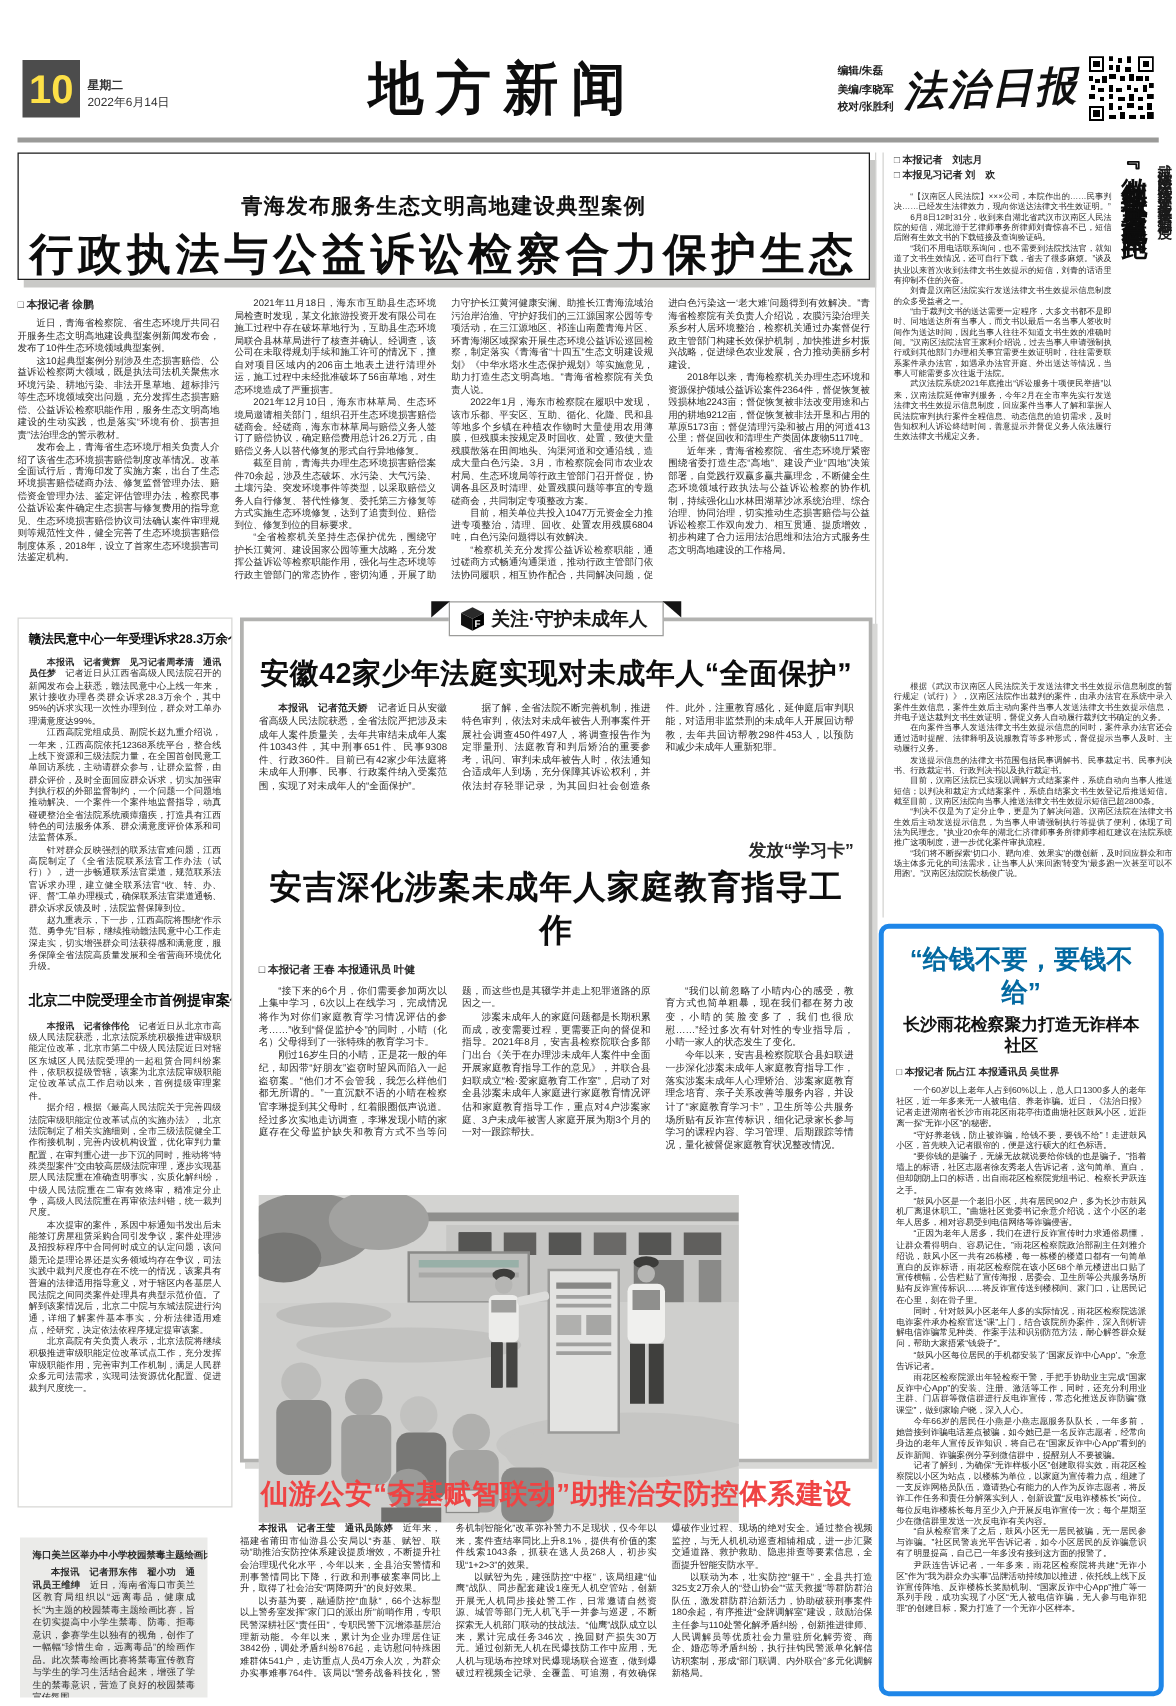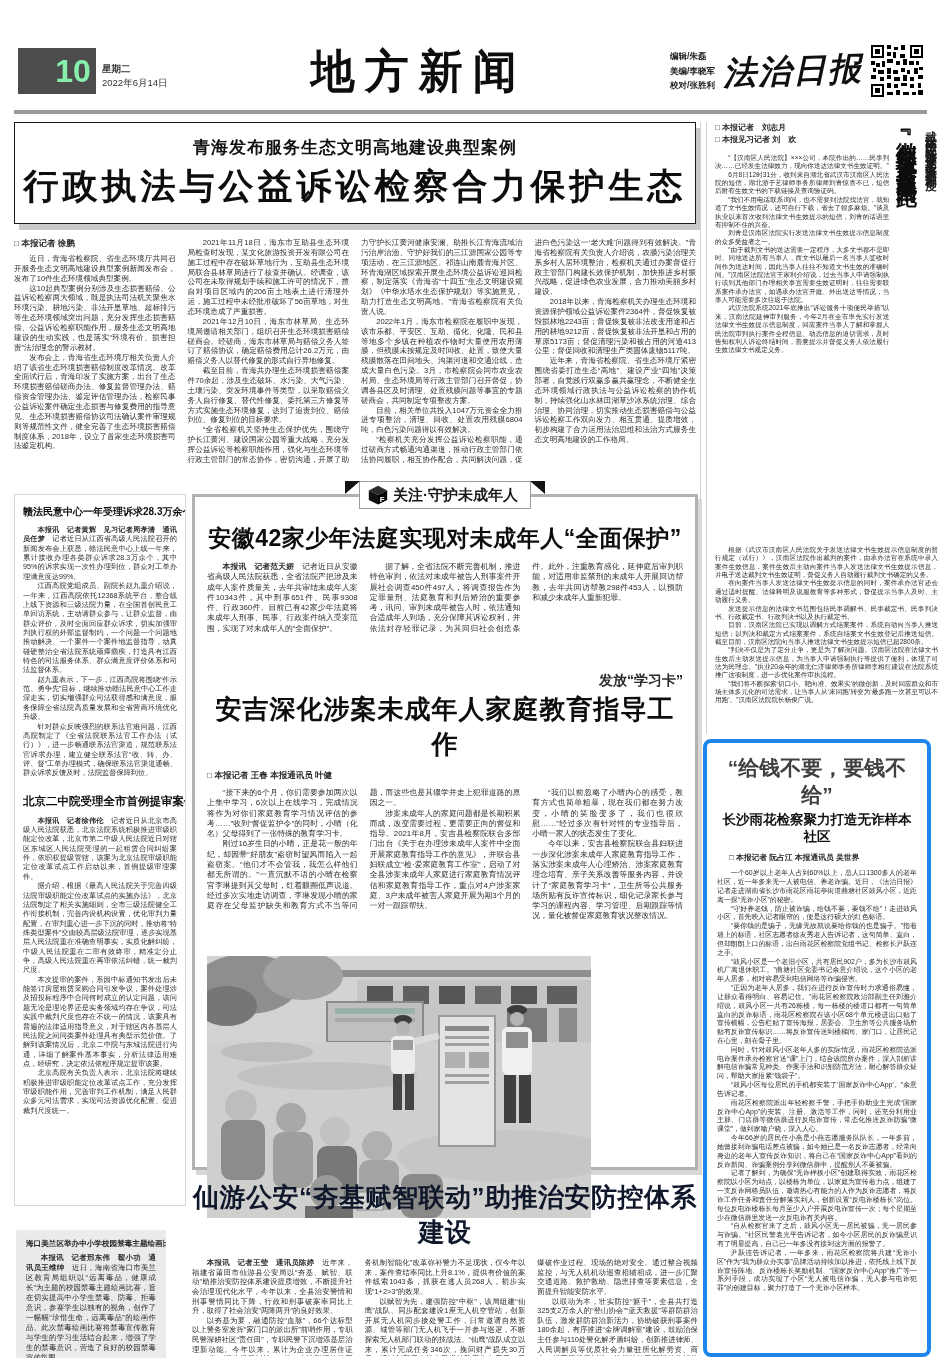--- a/index.html
+++ b/index.html
@@ -1,39 +1,39 @@
 <!DOCTYPE html>
 <html><head>
 <meta charset="utf-8">
 <style>
   html,body{margin:0;padding:0;background:#ffffff;}
   .page{position:relative;width:941px;height:1365px;margin:0 auto;background:#fff;overflow:hidden;
         font-family:"Liberation Sans","DejaVu Sans",sans-serif;color:#2b2b2b;}
   
   .hd{position:absolute;left:18px;top:38px;width:905px;height:66px;display:flex;align-items:center;justify-content:space-between;}
   .pagenum-wrap{display:flex;align-items:flex-start;gap:6px;}
-  .pagenum{width:46px;height:46px;background:#4c4c4c;color:#86efac;font-size:32px;font-weight:bold;
-           display:flex;align-items:center;justify-content:center;padding-left:32px;}
+  .pagenum{width:46px;height:46px;background:#4c4c4c;color:#fde047;font-size:32px;font-weight:bold;
+           display:flex;align-items:center;justify-content:center;}
   .datecol{font-size:9.5px;color:#333;margin-top:14px;line-height:1.5;font-weight:bold;}
   .datecol .d2{font-weight:normal;}
   .section{margin:0;font-size:44px;font-weight:900;letter-spacing:10px;color:#0d0d0d;transform:scaleY(1.04);}
   .mast{display:flex;align-items:center;gap:8px;}
   .credits{font-size:8.5px;color:#222;line-height:1.7;text-align:left;font-weight:bold;}
   .paper-name{font-family:"DejaVu Serif","Liberation Serif",serif;font-style:italic;font-weight:bold;
               font-size:33px;color:#101010;letter-spacing:2px;transform:rotate(-2deg);}
   .qr{width:52px;height:52px;}
   .hd-rule{position:absolute;left:14px;top:110px;width:913px;height:4px;background:#9a9a98;}
   
   .para{margin:0;text-indent:2em;text-align:justify;}
   .byline{font-weight:bold;margin:0 0 5px 0;}
   .lead b{font-weight:bold;}
   
   .qh-box{position:absolute;left:14px;top:122px;width:680px;height:100px;border:1px solid #1a1a1a;
           background:#fff;box-shadow:5px 6px 0 #c9c9c7;text-align:center;}
-  .qh-kicker{font-size:17px;font-weight:bold;margin-top:13px;letter-spacing:1px;color:#111;}
+  .qh-kicker{font-size:17px;font-weight:bold;margin-top:30px;letter-spacing:1px;color:#111;}
   .qh-title{margin:4px 0 0 0;font-size:35px;font-weight:900;letter-spacing:4px;color:#0d0d0d;}
   .qh-body{position:absolute;left:14px;top:238px;width:682px;height:248px;column-count:4;column-gap:12px;
            font-size:7.6px;line-height:1.3;overflow:hidden;}
   .qh-body .byline{font-size:8.5px;}
   
   .wh{position:absolute;left:706px;top:122px;width:223px;height:612px;border-left:1px solid #d3d3d1;
       padding-left:8px;overflow:hidden;font-size:6.6px;line-height:1.27;}
   .wh-top{display:flex;gap:6px;height:418px;}
   .wh-left{flex:1;overflow:hidden;}
   .wh-left .byline{font-size:8px;line-height:1.5;margin-bottom:8px;}
@@ -60,32 +60,32 @@
   .aj-byline{font-size:8.5px;font-weight:bold;margin:0 0 6px 0;}
   .aj-body{column-count:3;column-gap:12px;height:158px;overflow:hidden;font-size:7.8px;line-height:1.32;}
   .photo-row{display:flex;margin-top:10px;gap:8px;}
   .photo{width:384px;height:262px;background:#dcdcda;flex:0 0 auto;}
   .caption{flex:1;display:flex;flex-direction:column;justify-content:flex-end;
            font-family:"DejaVu Serif","Liberation Serif",serif;font-style:italic;font-size:8.3px;line-height:1.5;color:#1c1c1c;}
   .caption .cap-text{text-indent:2em;text-align:justify;}
   .caption .cap-credit{font-style:normal;font-weight:bold;text-align:right;font-family:"Liberation Sans",sans-serif;font-size:8.3px;}
   
   .xy{position:absolute;left:192px;top:1180px;width:506px;height:176px;overflow:hidden;}
-  .xy-title{margin:0 0 8px 0;text-align:center;font-size:26px;font-weight:900;letter-spacing:0.5px;color:#0f172a;}
+  .xy-title{margin:0 0 8px 0;text-align:center;font-size:22px;font-weight:900;letter-spacing:0.5px;color:#ef4444;}
   .xy-body{column-count:3;column-gap:12px;height:138px;overflow:hidden;font-size:7.4px;line-height:1.3;}
   
   .hk{position:absolute;left:16px;top:1230px;width:150px;height:128px;background:#ebebe9;box-sizing:border-box;
       padding:9px 10px;font-size:7.4px;line-height:1.35;overflow:hidden;}
   .hk-title{font-size:7.6px;font-weight:900;margin:0 0 4px 0;white-space:nowrap;}
   
   .cs{position:absolute;left:703px;top:739px;width:228px;height:618px;border:4px solid #1e86e8;border-radius:8px;
       box-sizing:border-box;background:#fff;padding:10px 10px;overflow:hidden;font-size:6.9px;line-height:1.28;}
-  .cs-title{margin:2px 0 2px 0;text-align:center;font-size:21px;font-weight:900;color:#404040;}
+  .cs-title{margin:2px 0 2px 0;text-align:center;font-size:21px;font-weight:900;color:#0369a1;}
   .cs-sub{margin:0 0 8px 0;text-align:center;font-size:13.5px;font-weight:bold;color:#111;}
-  .cs-byline{font-size:7.8px;font-weight:bold;margin:0 0 6px 12px;}
+  .cs-byline{font-size:7.8px;font-weight:bold;margin:0 0 6px 0;}
   .vline{position:absolute;left:700px;top:122px;width:1px;height:610px;background:#d3d3d1;}
 </style>
 </head>
 <body>
 
 <div class="page">
 
   <header class="hd">
     <div class="pagenum-wrap">
       <div class="pagenum">10</div>
@@ -167,22 +167,22 @@
         <p class="para">“我们将不断探索‘切口小、靶向准、效果实’的微创新，及时回应群众和市场主体多元化的司法需求，让当事人从‘来回跑’转变为‘最多跑一次甚至可以不用跑’。”汉南区法院院长杨俊广说。</p>
       </div>
   </aside>
 
   <aside class="leftcol">
     <section>
       <h3 class="small-title">赣法民意中心一年受理诉求28.3万余个</h3>
       <p class="para lead"><b>本报讯　记者黄辉　见习记者周孝清　通讯员任梦</b><span>　记者近日从江西省高级人民法院召开的新闻发布会上获悉，赣法民意中心上线一年来，累计接收办理各类群众诉求28.3万余个，其中95%的诉求实现一次性办理到位，群众对工单办理满意度达99%。</span></p>
       <div>
           <p class="para">江西高院党组成员、副院长赵九重介绍说，一年来，江西高院依托12368系统平台，整合线上线下资源和三级法院力量，在全国首创民意工单回访系统，主动请群众参与，让群众监督，由群众评价，及时全面回应群众诉求，切实加强审判执行权的外部监督制约，一个问题一个问题地推动解决、一个案件一个案件地监督指导，动真碰硬整治全省法院系统顽瘴痼疾，打造具有江西特色的司法服务体系、群众满意度评价体系和司法监督体系。</p>
+          <p class="para">针对群众反映强烈的联系法官难问题，江西高院制定了《全省法院联系法官工作办法（试行）》，进一步畅通联系法官渠道，规范联系法官诉求办理，建立健全联系法官“收、转、办、评、督”工单办理模式，确保联系法官渠道通畅、群众诉求反馈及时，法院监督保障到位。</p>
           <p class="para">赵九重表示，下一步，江西高院将围绕“作示范、勇争先”目标，继续推动赣法民意中心工作走深走实，切实增强群众司法获得感和满意度，服务保障全省法院高质量发展和全省营商环境优化升级。</p>
-          <p class="para">针对群众反映强烈的联系法官难问题，江西高院制定了《全省法院联系法官工作办法（试行）》，进一步畅通联系法官渠道，规范联系法官诉求办理，建立健全联系法官“收、转、办、评、督”工单办理模式，确保联系法官渠道通畅、群众诉求反馈及时，法院监督保障到位。</p>
         </div>
     </section>
     <section>
       <h3 class="small-title t2">北京二中院受理全市首例提审案件</h3>
       <p class="para lead"><b>本报讯　记者徐伟伦</b><span>　记者近日从北京市高级人民法院获悉，北京法院系统积极推进审级职能定位改革，北京市第二中级人民法院近日对辖区东城区人民法院受理的一起租赁合同纠纷案件，依职权提级管辖，该案为北京法院审级职能定位改革试点工作启动以来，首例提级审理案件。</span></p>
       <div>
           <p class="para">据介绍，根据《最高人民法院关于完善四级法院审级职能定位改革试点的实施办法》，北京法院制定了相关实施细则，全市三级法院健全工作衔接机制，完善内设机构设置，优化审判力量配置，在审判重心进一步下沉的同时，推动将“特殊类型案件”交由较高层级法院审理，逐步实现基层人民法院重在准确查明事实，实质化解纠纷，中级人民法院重在二审有效终审，精准定分止争，高级人民法院重在再审依法纠错，统一裁判尺度。</p>
           <p class="para">本次提审的案件，系因中标通知书发出后未能签订房屋租赁采购合同引发争议，案件处理涉及招投标程序中合同何时成立的认定问题，该问题无论是理论界还是实务领域均存在争议，司法实践中裁判尺度也存在不统一的情况，该案具有普遍的法律适用指导意义，对于辖区内各基层人民法院之间同类案件处理具有典型示范价值。了解到该案情况后，北京二中院与东城法院进行沟通，详细了解案件基本事实，分析法律适用难点，经研究，决定依法依程序规定提审该案。</p>
           <p class="para">北京高院有关负责人表示，北京法院将继续积极推进审级职能定位改革试点工作，充分发挥审级职能作用，完善审判工作机制，满足人民群众多元司法需求，实现司法资源优化配置、促进裁判尺度统一。</p>
         </div>

